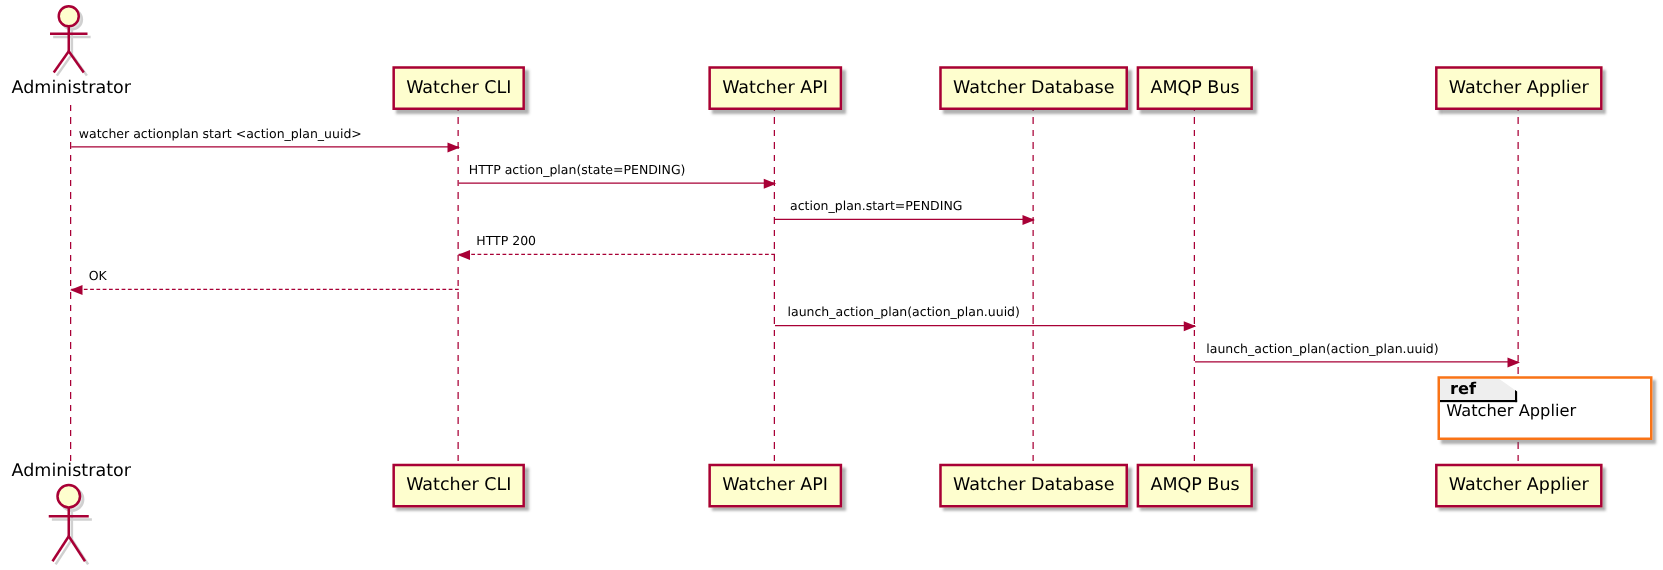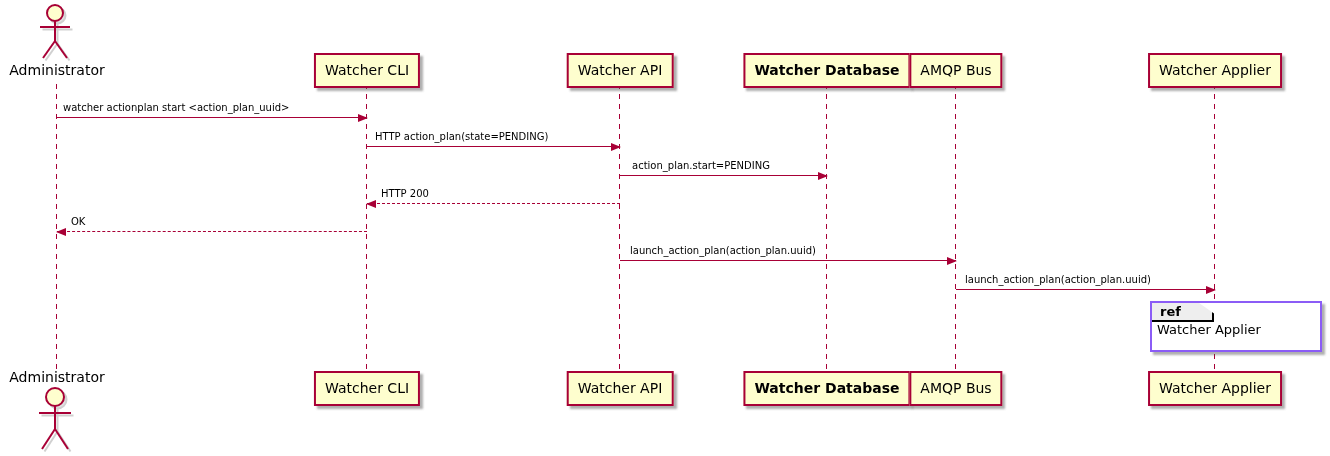--- a/index.html
+++ b/index.html
@@ -17,21 +17,21 @@
   .ll-db{left:826px;} .ll-amqp{left:955px;} .ll-app{left:1214px;}
 
   
   .pbox{
     position:absolute;transform:translateX(-50%);
     background:#FEFECE;border:2px solid #A80036;
     padding:7px 9px;font-size:14px;line-height:17px;white-space:nowrap;
     box-shadow:3px 3px 2px rgba(80,80,80,0.45);
   }
   .row-top{top:53px;} .row-bottom{top:371px;}
-  .px-cli{left:367px;} .px-api{left:620px;} .px-db{left:827px;font-weight:bold;}
+  .px-cli{left:367px;} .px-api{left:620px;} .px-db{left:827px;}
   .px-amqp{left:956px;} .px-app{left:1215px;}
 
   
   .actor{position:absolute;width:114px;text-align:center;}
   .actor-top{left:0;top:4px;}
   .actor-bottom{left:0;top:369px;}
   .actor svg{display:block;margin:0 auto;}
   .actor .actor-label{font-size:14px;line-height:16px;white-space:nowrap;}
 
   
@@ -47,21 +47,21 @@
   .m2{left:367px;width:253px;top:126px;} .m2 .mlabel{left:8px;}
   .m3{left:620px;width:207px;top:155px;} .m3 .mlabel{left:12px;}
   .m4{left:367px;width:253px;top:183px;} .m4 .mlabel{left:14px;}
   .m5{left:57px;width:310px;top:211px;} .m5 .mlabel{left:14px;}
   .m6{left:620px;width:336px;top:240px;} .m6 .mlabel{left:10px;}
   .m7{left:956px;width:259px;top:269px;} .m7 .mlabel{left:9px;}
 
   
   .ref{
     position:absolute;left:1150px;top:301px;width:168px;height:47px;
-    background:#ffffff;border:2px solid #8b5cf6;
+    background:#ffffff;border:2px solid #f97316;
     box-shadow:3px 3px 2px rgba(80,80,80,0.45);
     text-decoration:underline;
   }
   .ref-header{
     position:absolute;left:0;top:0;width:62px;height:19px;
     background:#EEEEEE;border-right:2px solid #000;border-bottom:2px solid #000;
     clip-path:polygon(0 0,76% 0,100% 55%,100% 100%,0 100%);
     font-size:13px;font-weight:bold;line-height:18px;padding-left:8px;
     box-sizing:border-box;
   }

